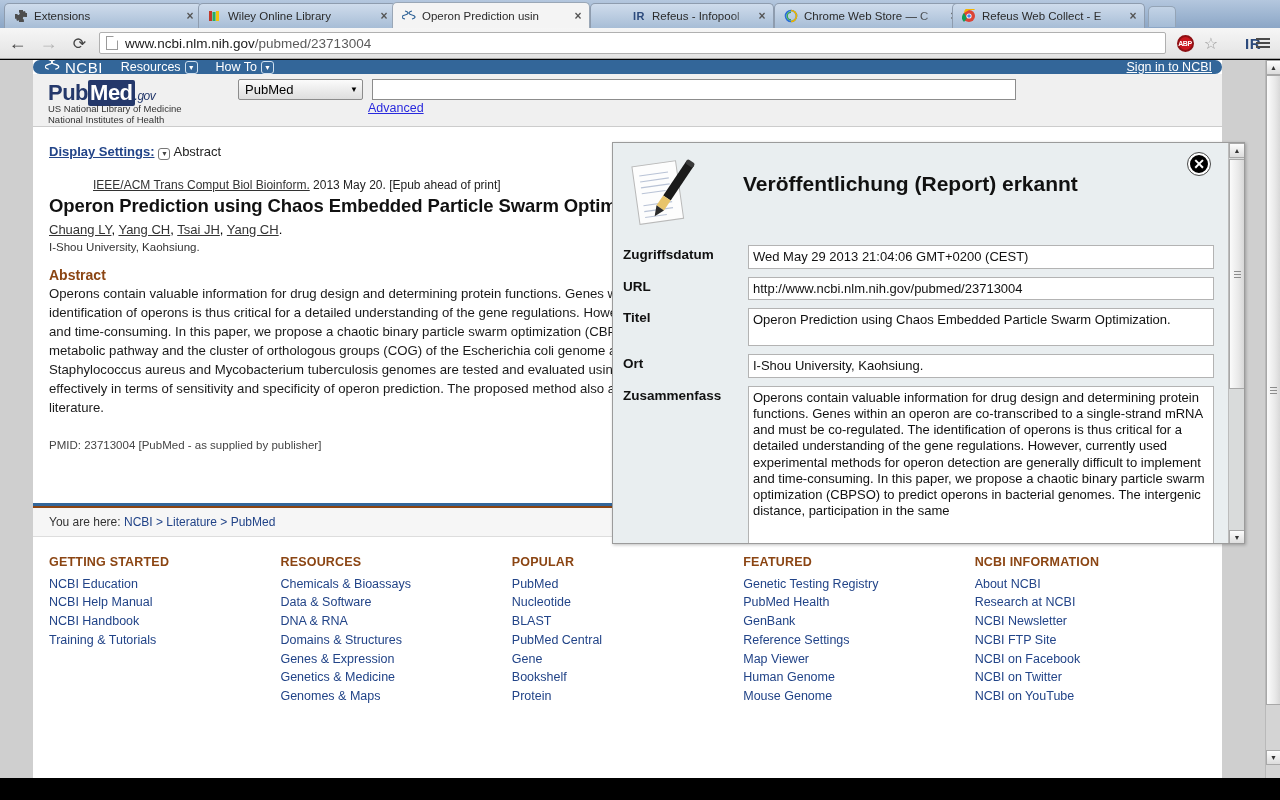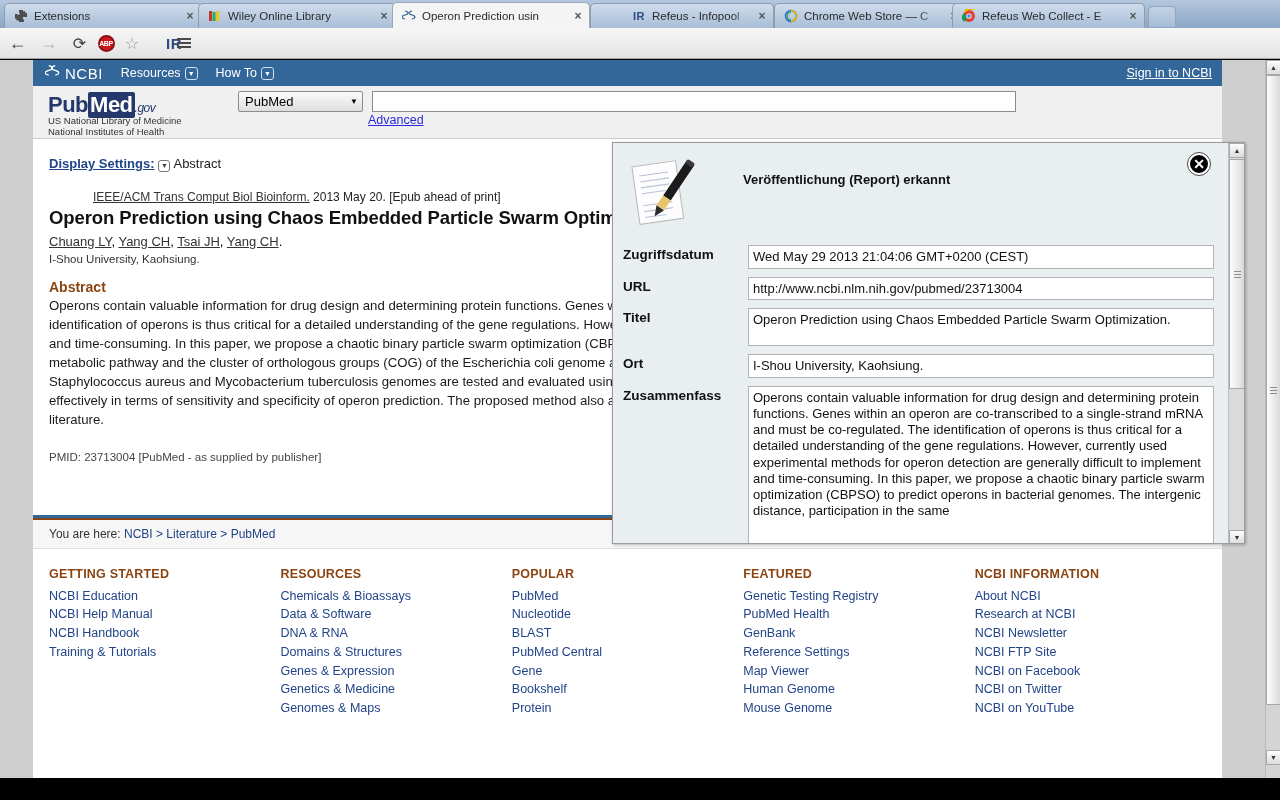--- a/index.html
+++ b/index.html
@@ -120,24 +120,24 @@
     overflow: hidden;
   }
   .pagebody {
     position: absolute; left: 33px; top: 0;
     width: 1189px; min-height: 718px;
     background: #fff;
   }
 
   
   .ncbi-bar {
-    height: 26px; background: #336699;
+    height: 14px; background: #336699;
     display: flex; align-items: center;
     padding: 0 10px 0 12px;
-    color: #fff; font-size: 12.5px;
+    color: #fff; font-size: 12.5px; border-radius: 9px;
   }
   .ncbi-logo { display: flex; align-items: center; font-size: 15px; letter-spacing: 0.5px; }
   .ncbi-helix { margin-right: 5px; font-size: 16px; }
   .ncbi-bar .menu { margin-left: 18px; display: flex; align-items: center; gap: 4px; }
   .chev-box {
     display: inline-flex; align-items: center; justify-content: center;
     width: 13px; height: 13px; border: 1px solid #cfe0f0; border-radius: 3px;
     font-size: 7px; line-height: 1;
   }
   .signin {
@@ -266,21 +266,21 @@
     border: 2px solid #fff; outline: 1px solid #4a4a4a;
     display: flex; align-items: center; justify-content: center;
     font-size: 14px; font-weight: bold; line-height: 1;
   }
   .dlg-doc-icon {
     position: absolute; left: 13px; top: 12px;
     width: 72px; height: 78px;
   }
   .dlg-title {
     position: absolute; left: 130px; top: 29px;
-    font-size: 13px; font-weight: bold; color: #111; text-align: right;
+    font-size: 21px; font-weight: bold; color: #111; text-align: right;
   }
   .dlg-fields { position: absolute; left: 10px; top: 102px; right: 16px; }
   .dlg-row { display: flex; margin-bottom: 8px; }
   .dlg-label {
     width: 125px; flex: 0 0 125px;
     font-size: 13.5px; font-weight: bold; color: #111;
     padding-top: 2px; white-space: nowrap; overflow: hidden;
   }
   .dlg-value {
     flex: 1 1 auto; background: #fff; border: 1px solid #b3b3b3;
@@ -373,20 +373,25 @@
     </div>
 
     <div class="tab-newstub" style="left:1148px;"></div>
   </div>
 
   <div class="toolbar">
     <div class="navbtn">←</div>
     <div class="navbtn disabled">→</div>
     <div class="navbtn reload">⟳</div>
 
+    <div class="omnibox">
+      <span class="pageicon"></span>
+      <span class="host">www.ncbi.nlm.nih.gov</span>
+      <span>/pubmed/23713004</span>
+    </div>
 
     <div class="tbicon">
       <span class="abp">ABP</span>
     </div>
     <div class="tbicon">
       <span class="star">☆</span>
     </div>
     <div class="tbicon">
       <span class="refeus-logo">IR</span>
     </div>

